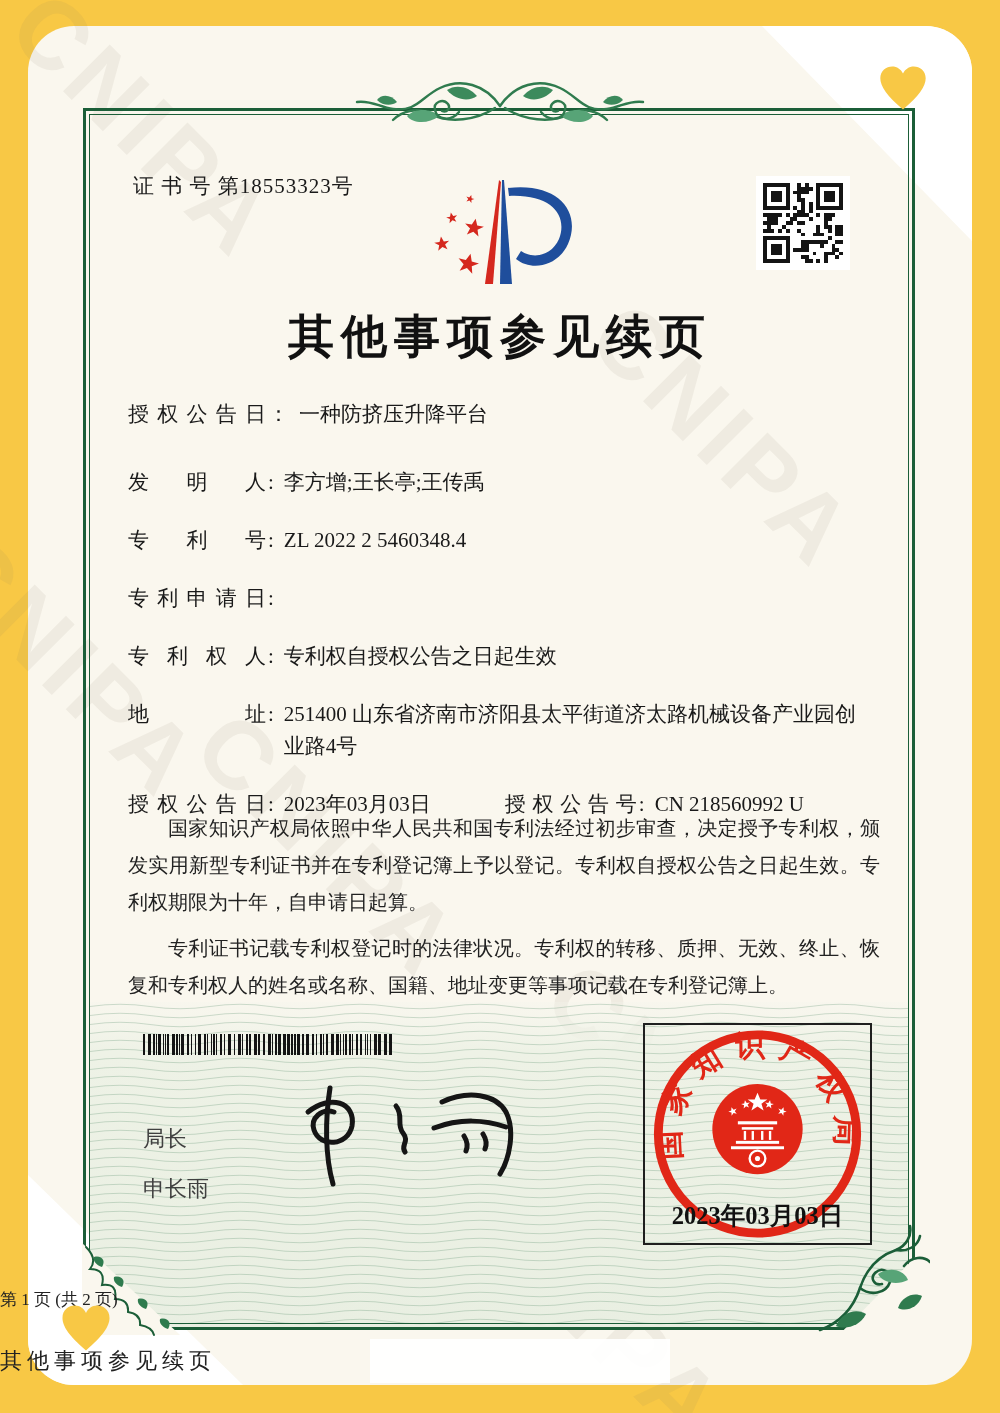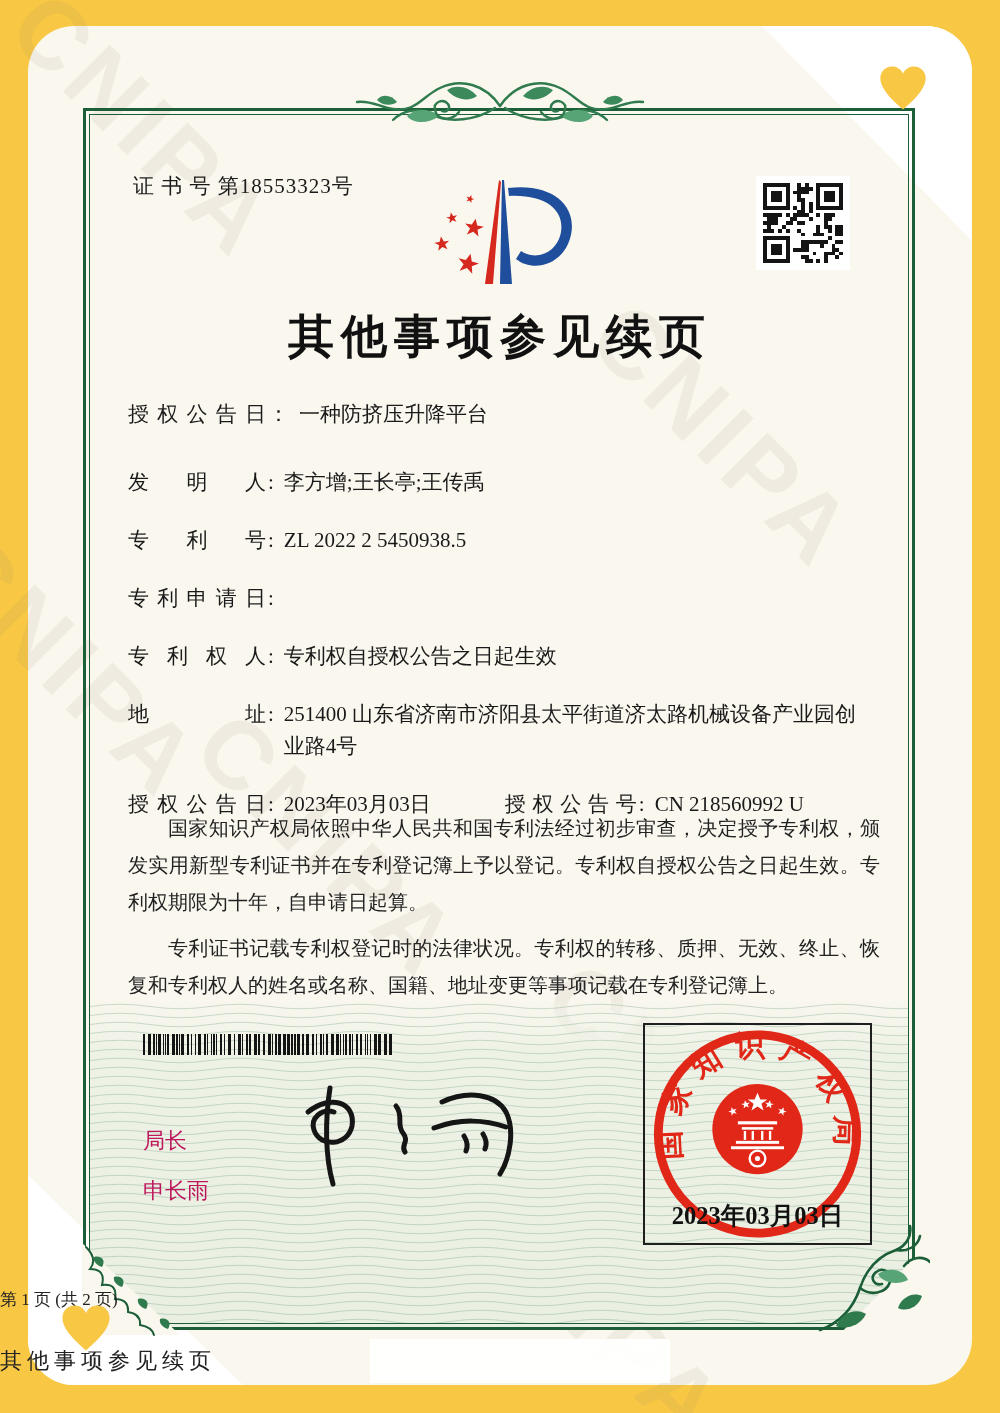--- a/index.html
+++ b/index.html
@@ -30,22 +30,22 @@
   .lab{display:inline-block;width:138px;flex:none;text-align:justify;text-align-last:justify}
   .col{flex:none;margin:0 10px 0 2px}
   .val{flex:1}
   .val-addr{max-width:586px}
   .pair2{display:flex;margin-left:74px}
   .pair2 .lab{width:132px}
   .body-text{position:absolute;left:128px;top:810px;width:752px;font-size:20px;line-height:37px;
              text-align:justify;color:#222}
   .body-text p{text-indent:2em;margin-bottom:9px}
   .barcode{position:absolute;left:143px;top:1034px}
-  .director{position:absolute;left:143px;top:1116px;font-family:Liberation Sans, sans-serif;
-            font-size:22px;line-height:50px;color:#be185d}
+  .director{position:absolute;left:143px;top:1116px;font-family:Liberation Mono, monospace;
+            font-size:22px;line-height:50px;color:#404040}
   .signature{position:absolute;left:272px;top:1072px}
   .seal-box{position:absolute;left:643px;top:1023px;width:229px;height:222px;border:2px solid #1f1f1f}
   .page-ind{position:absolute;left:0;top:1288px;width:100%;text-align:left;font-size:17px;color:#222}
   .footer-band{position:absolute;left:370px;top:1339px;width:300px;height:44px;background:rgba(255,255,255,0.93)}
   .footer-note{position:absolute;left:0;top:1346px;width:100%;text-align:left;font-size:22px;
                letter-spacing:5px;color:#222}
   .heart{position:absolute}
 </style>
 </head>
 <body>
@@ -596,21 +596,21 @@
       <span class="val">一种防挤压升降平台</span>
     </div>
     <div class="frow">
       <span class="lab">发明人</span>
       <span class="col">:</span>
       <span class="val">李方增;王长亭;王传禹</span>
     </div>
     <div class="frow">
       <span class="lab">专利号</span>
       <span class="col">:</span>
-      <span class="val">ZL 2022 2 5450938.5</span>
+      <span class="val">ZL 2022 2 5460348.4</span>
     </div>
     <div class="frow">
       <span class="lab">专利申请日</span>
       <span class="col">:</span>
     </div>
     <div class="frow">
       <span class="lab">专利权人</span>
       <span class="col">:</span>
       <span class="val">专利权自授权公告之日起生效</span>
     </div>

